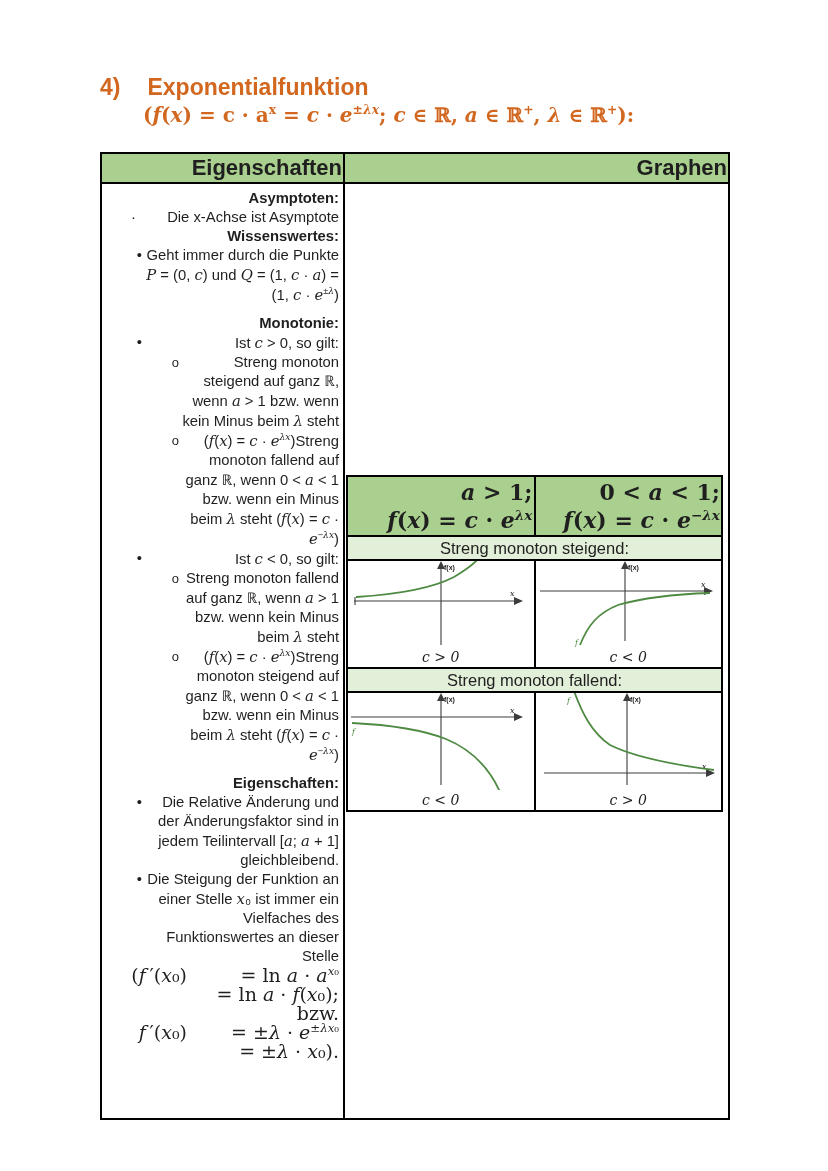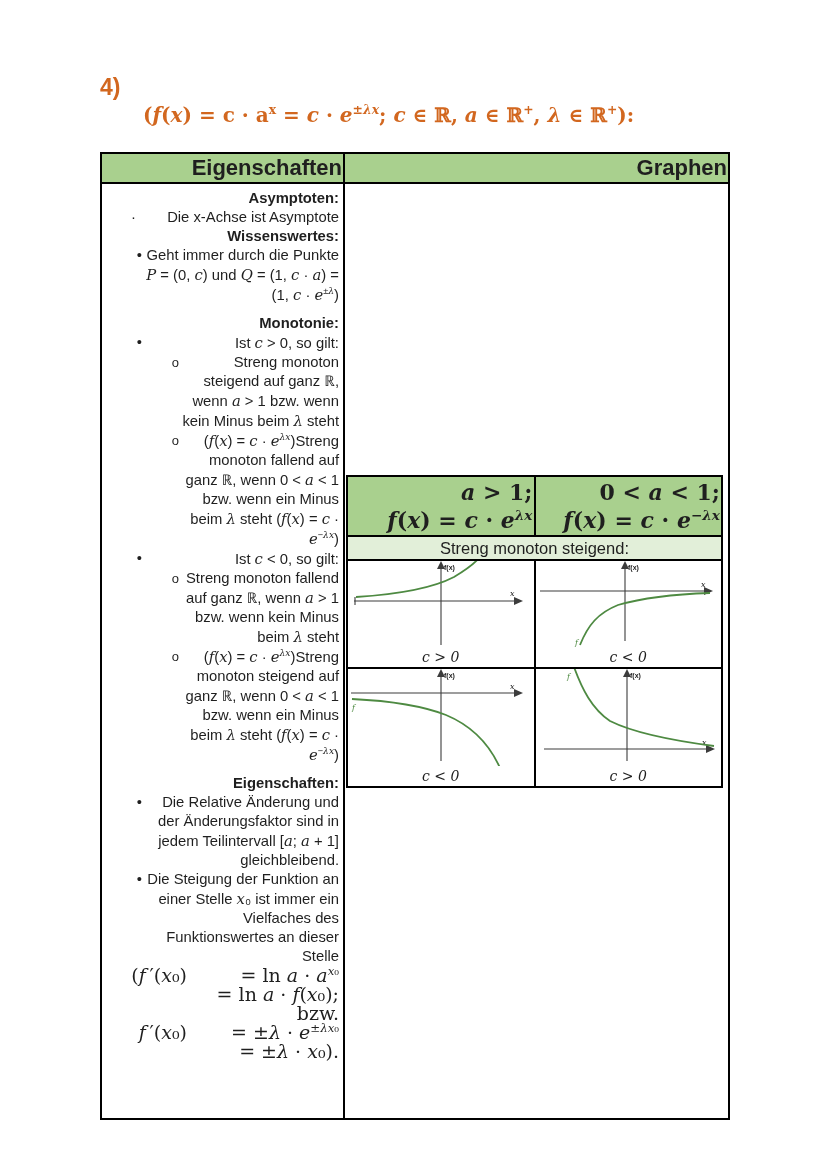--- a/index.html
+++ b/index.html
@@ -61,20 +61,21 @@
   .xlab{font-family:"DejaVu Serif",serif;font-style:italic;font-size:8px;fill:#222;}
   .flab{font-family:"DejaVu Serif",serif;font-style:italic;font-size:8px;fill:var(--curve);}
 </style>
 </head>
 <body>
 
 <div class="page">
 
   <div class="heading">
     <span>4)</span>
+    <span>Exponentialfunktion</span>
   </div>
   <div class="formula">(<i>f</i>(<i>x</i>) = c · a<sup>x</sup> = <i>c</i> · <i>e</i><sup>±<i>λx</i></sup>; <i>c</i> ∈ ℝ, <i>a</i> ∈ ℝ<sup>+</sup>, <i>λ</i> ∈ ℝ<sup>+</sup>):</div>
 
   <table class="main-table">
     <colgroup>
         <col class="col-left">
         <col class="col-right">
       </colgroup>
     <thead>
       <tr>
@@ -183,20 +184,23 @@
                     <polygon class="ah" points="85,8 89,0 93,8"></polygon>
                     <text class="tlab" x="92" y="9">f(x)</text>
                     <text class="xlab" x="165" y="26">x</text>
                     <path class="curve" d="M 44 84 C 52 64, 62 52, 82 44 C 110 36, 145 33, 174 32"></path>
                     <text class="flab" x="39" y="84">f</text>
                   </svg>
                   <div class="plot-label">c &lt; 0</div>
                 </td>
               </tr>
               <tr>
+                <td class="g-band" colspan="2">Streng monoton fallend:</td>
+              </tr>
+              <tr>
                 <td class="g-cell">
                   <svg width="185" height="97" viewBox="0 0 185 97">
                     <line class="axis" x1="3" y1="24" x2="168" y2="24"></line>
                     <polygon class="ah" points="166,20 175,24 166,28"></polygon>
                     <line class="axis" x1="93" y1="5" x2="93" y2="92"></line>
                     <polygon class="ah" points="89,8 93,0 97,8"></polygon>
                     <text class="tlab" x="96" y="9">f(x)</text>
                     <text class="xlab" x="162" y="20">x</text>
                     <path class="curve" d="M 4 30 C 45 32, 75 37, 98 46 C 122 56, 140 72, 152 99"></path>
                     <text class="flab" x="4" y="41">f</text>

